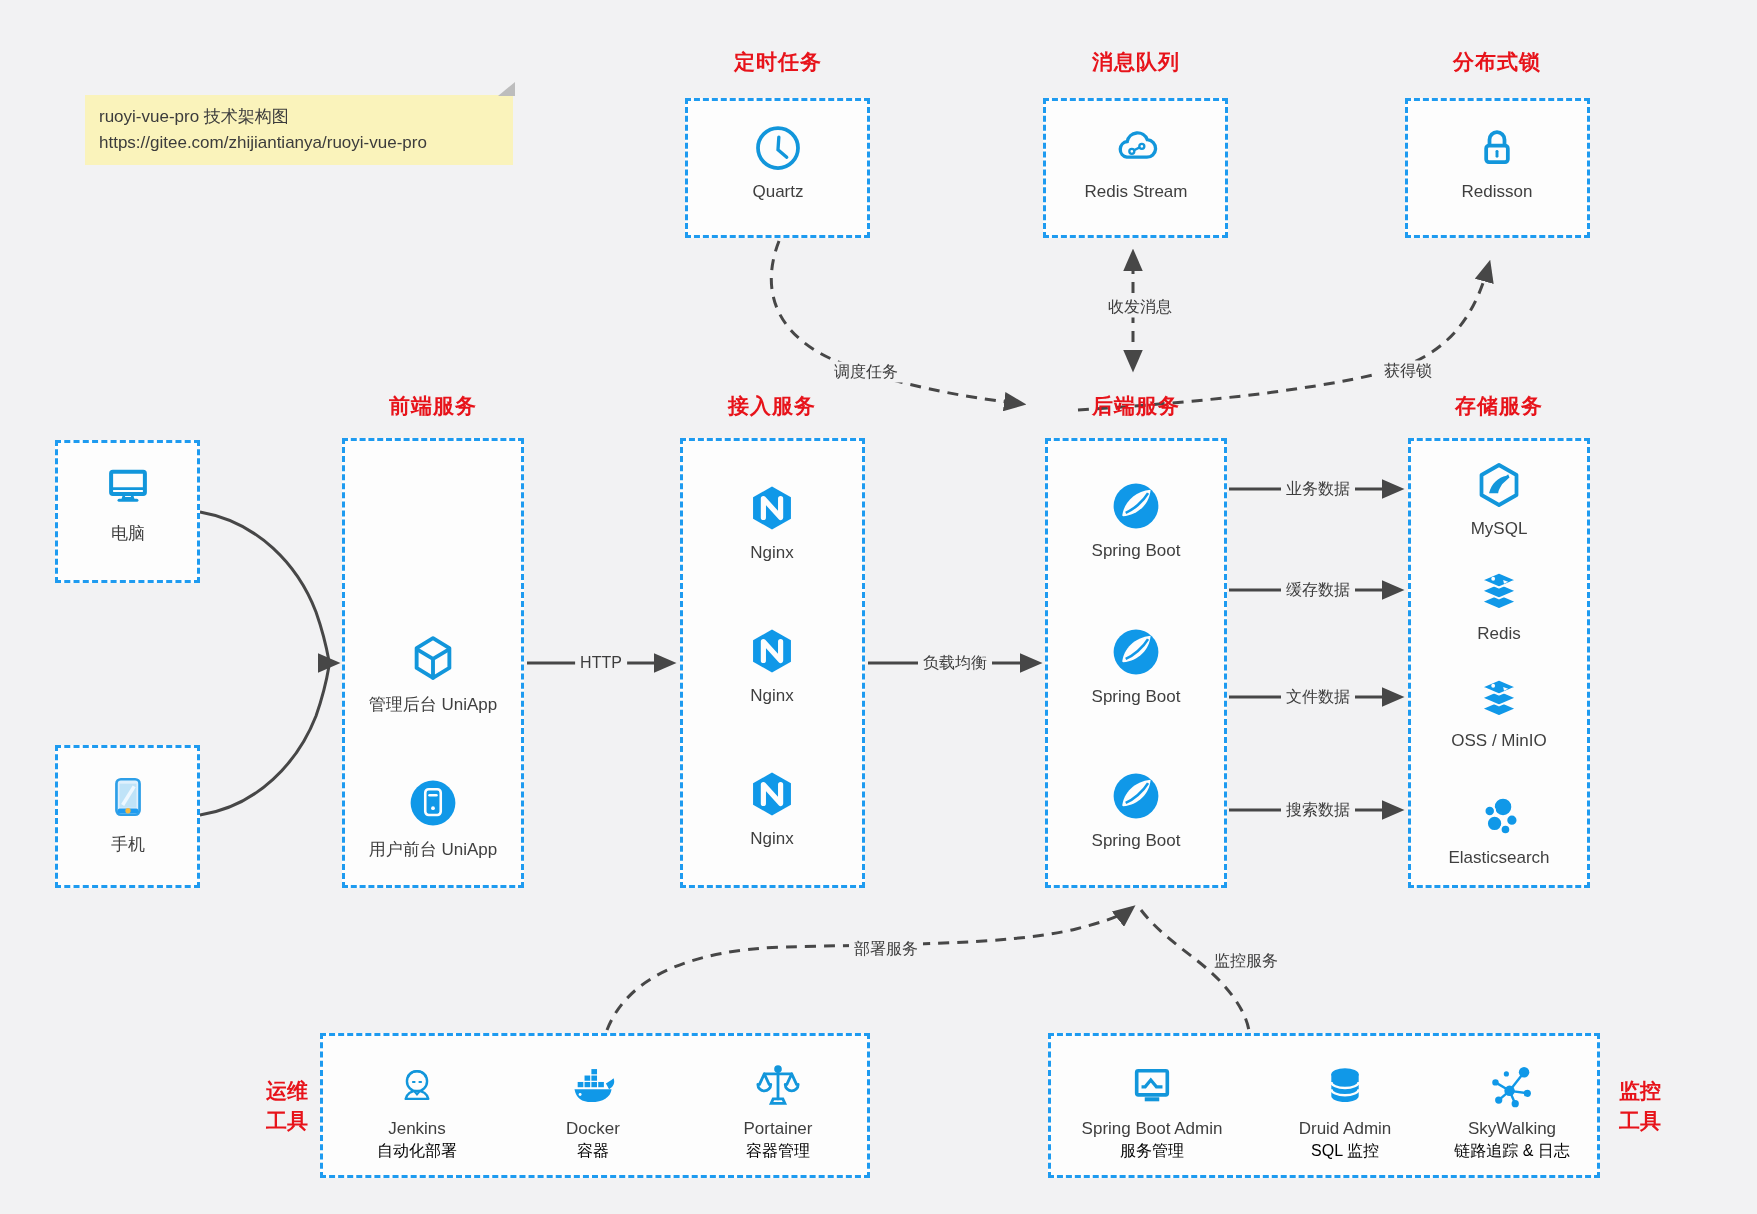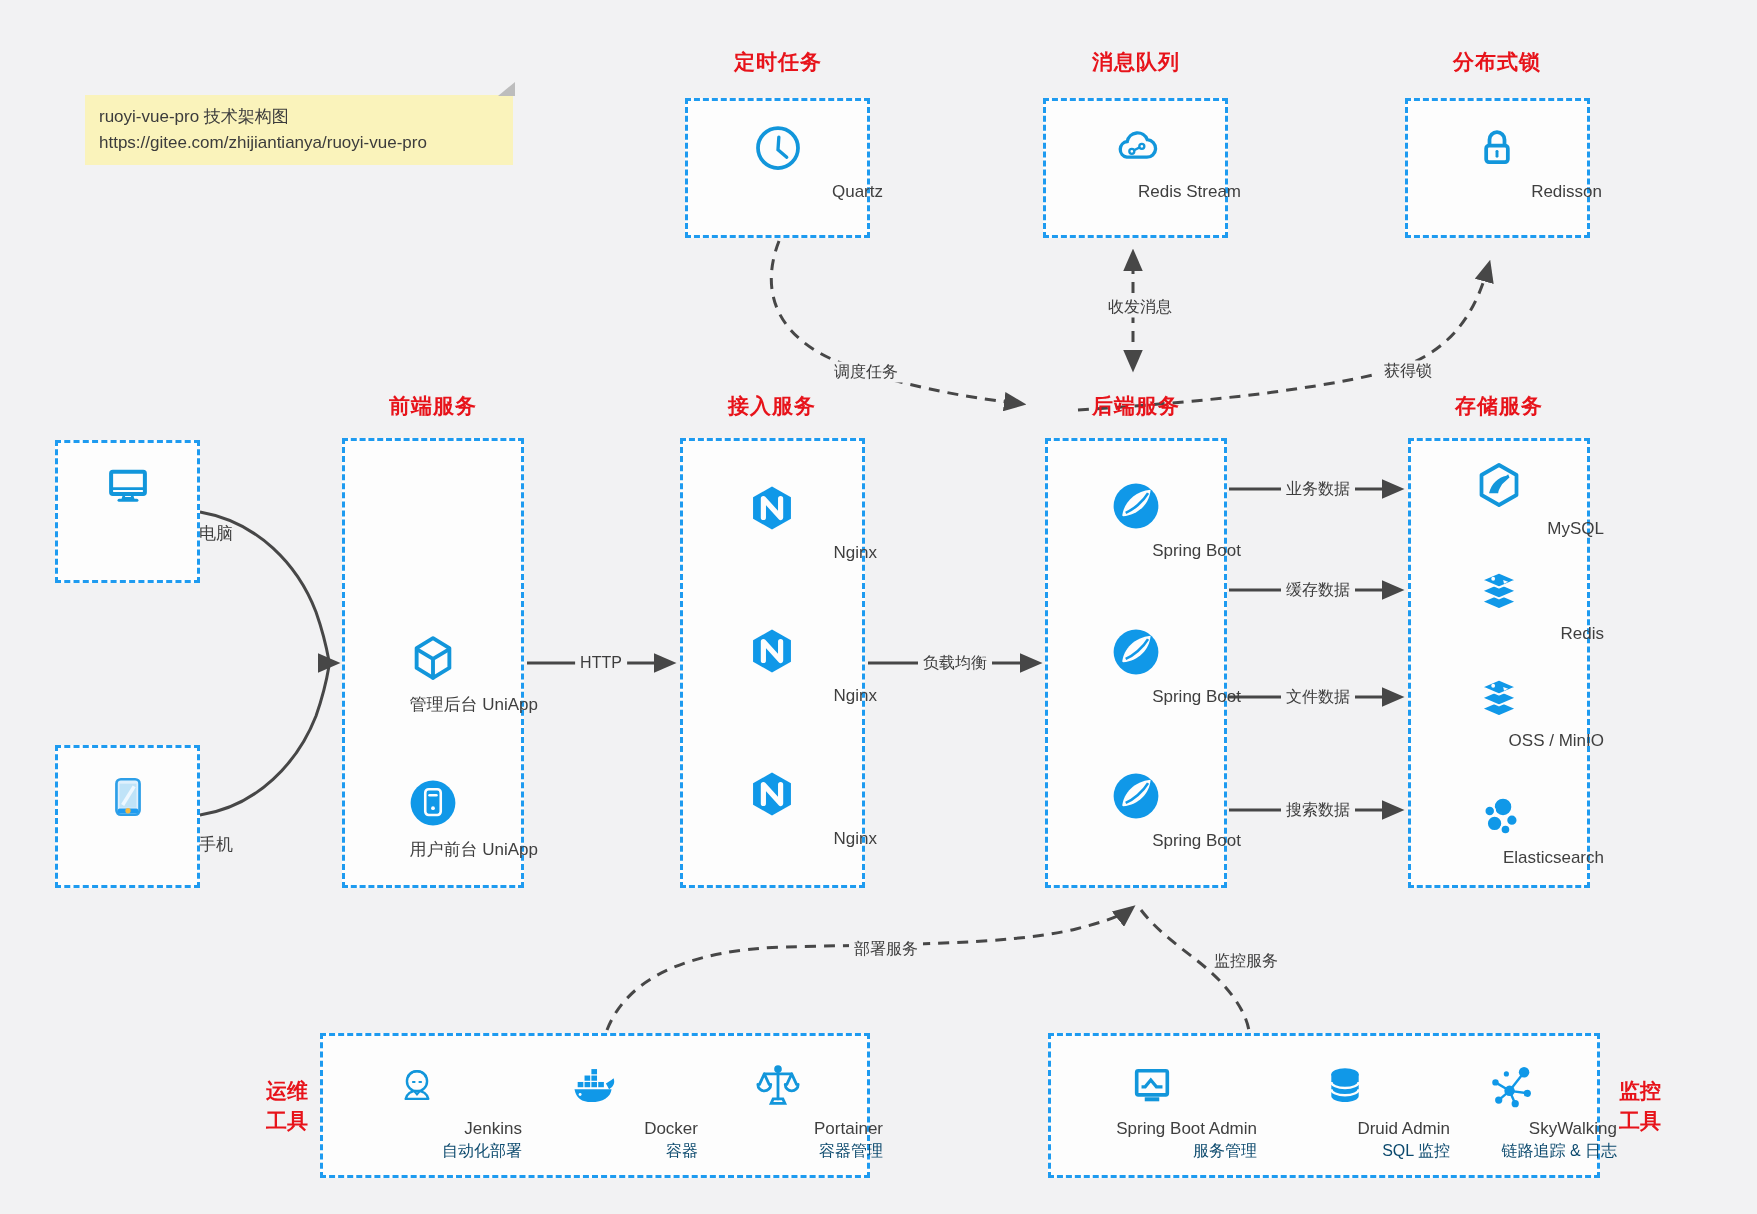--- a/index.html
+++ b/index.html
@@ -4,24 +4,24 @@
 <style>
   html,body{margin:0;padding:0;background:#f2f2f3;}
   .canvas{position:relative;width:1757px;height:1214px;background:#f2f2f3;
           font-family:"Liberation Sans","DejaVu Sans",sans-serif;overflow:hidden;}
   .wires{position:absolute;left:0;top:0;z-index:1;}
   .gbox{position:absolute;background:#fdfdfd;border:3px dashed #1e9bf0;box-sizing:border-box;z-index:2;}
   .gtitle{position:absolute;transform:translateX(-50%);color:#e7131a;font-size:21px;font-weight:700;
           letter-spacing:1px;white-space:nowrap;z-index:4;}
   .stitle{position:absolute;transform:translateX(-50%);color:#e7131a;font-size:21px;font-weight:700;
           line-height:30px;text-align:center;z-index:4;}
-  .node{position:absolute;width:210px;margin-left:-105px;text-align:right;z-index:3;}
+  .node{position:absolute;width:210px;margin-left:-105px;text-align:center;z-index:3;}
   .node svg{display:block;margin:0 auto;}
   .nlabel{margin-top:4px;font-size:17px;color:#3f3f3f;white-space:nowrap;}
-  .nsub{margin-top:2px;font-size:16px;color:#0c4a6e;white-space:nowrap;}
+  .nsub{margin-top:2px;font-size:16px;color:#000000;white-space:nowrap;}
   .elabel{position:absolute;transform:translate(-50%,-50%);font-size:16px;color:#3d3d3d;
           background:#f2f2f3;padding:0 5px;white-space:nowrap;z-index:3;}
   .note{position:absolute;left:57px;top:95px;width:400px;background:#faf3bb;color:#3c3c3c;
         font-size:17px;line-height:26px;padding:9px 14px;z-index:4;margin-left:28px;}
   .note .fold{position:absolute;right:-2px;top:-13px;width:0;height:0;
         border-left:17px solid transparent;border-bottom:14px solid #bdbdbd;}
 </style>
 </head>
 <body>
 

